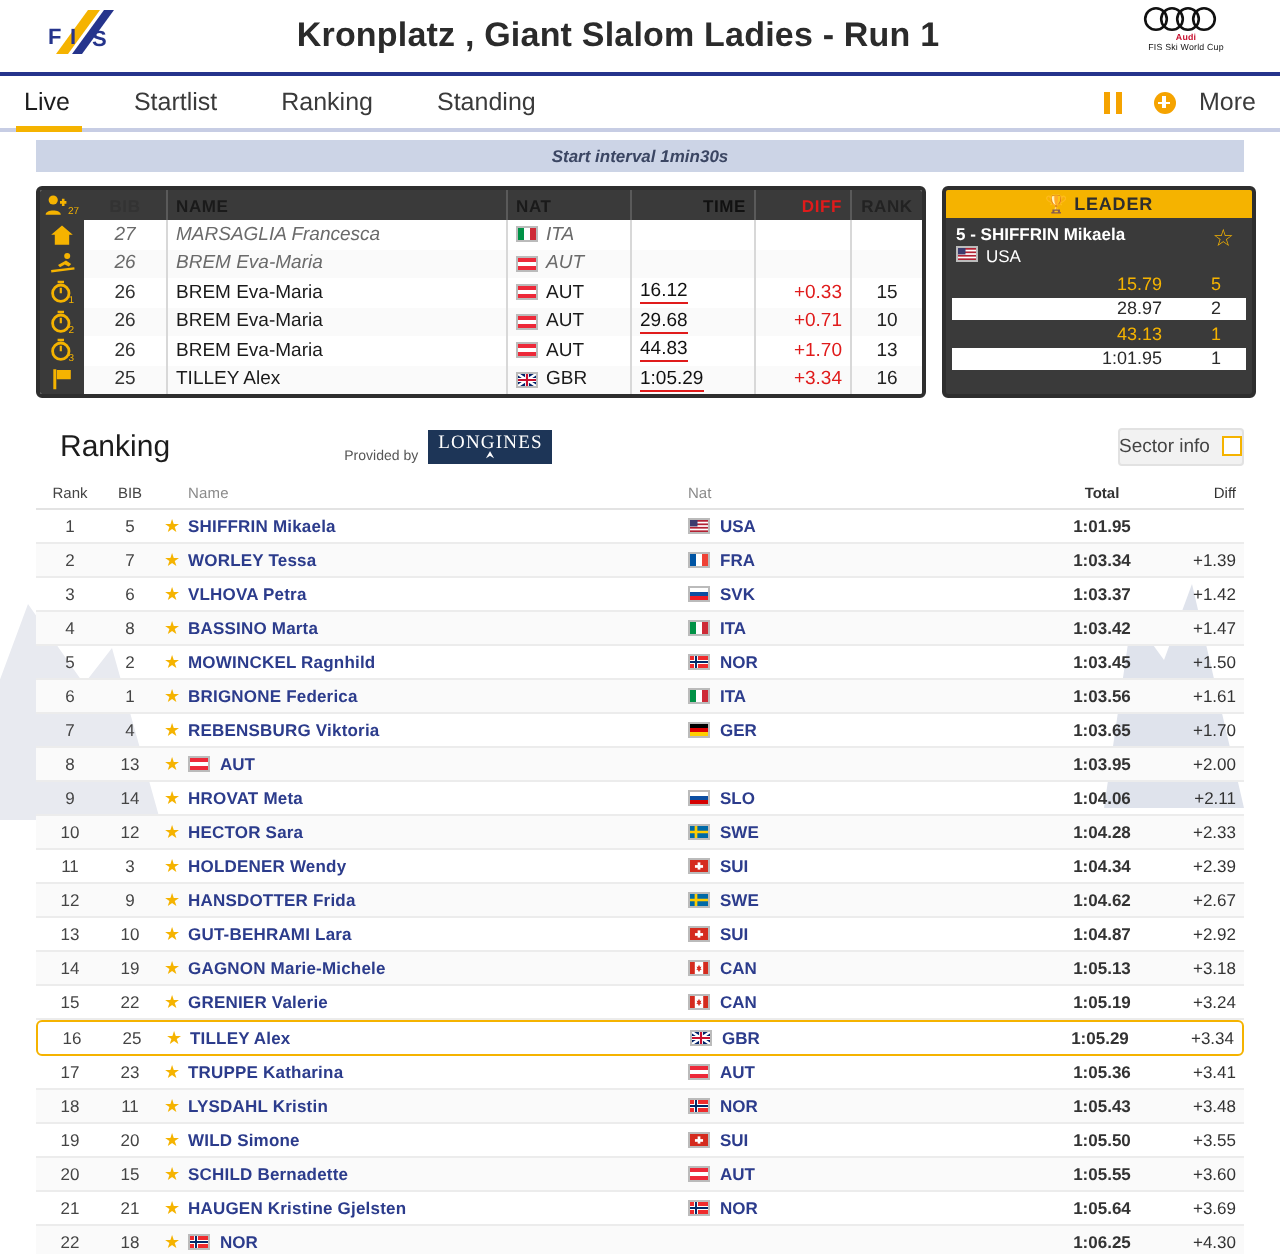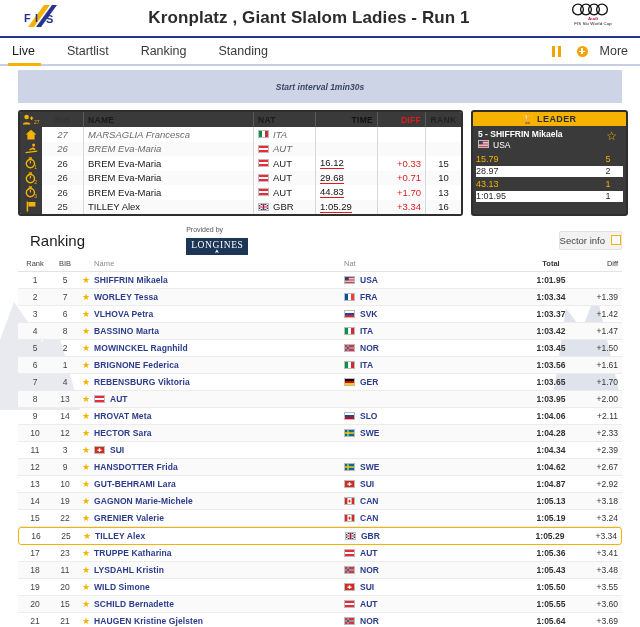--- a/index.html
+++ b/index.html
@@ -69,21 +69,21 @@
   }
   .plus-circ::before,.plus-circ::after{
     content:"";position:absolute;background:#fff;
   }
   .plus-circ::before{left:2.5px;top:5px;width:6px;height:1.6px;}
   .plus-circ::after{top:2.5px;left:4.7px;height:6px;width:1.6px;}
 
   
   .interval-bar {
     position:relative; z-index:2;
-    margin:4px 18px 0 18px; height:33px;
+    margin:4px 18px 0 18px; height:16px;
     background:#ccd4e6;
     display:flex; align-items:center; justify-content:center;
     font-size:8.5px; font-style:italic; color:#3b4663; font-weight:bold;
   }
 
   
   .live-wrap {
     position:relative; z-index:2;
     display:flex; gap:8px;
     margin:7px 12px 0 18px;
@@ -143,35 +143,34 @@
   .leader-name { font-size:8.5px; font-weight:bold; line-height:11px; }
   .leader-nat  { font-size:8.5px; display:flex; align-items:center; gap:4px; line-height:11px; }
   .leader-star { color:#f5b300; font-size:12px; line-height:14px; padding-right:4px; }
   .leader-rows { padding:1px 3px 3px 3px; }
   .lr {
     display:flex; height:11.5px; align-items:center;
     font-size:9px; margin-bottom:1px;
   }
   .lr.dark { background:#3a3a3a; color:#f5b300; }
   .lr.light{ background:#fff; color:#2a2a2a; }
-  .lr .t { flex:1 1 auto; padding-right:12px; }
+  .lr .t { flex:1 1 auto; text-align:right; padding-right:12px; }
   .lr .r { width:30px; text-align:center; }
 
   
   .rank-head {
     position:relative; z-index:2;
     display:flex; align-items:center;
     margin:12px 18px 0 18px; height:24px;
   }
   .rank-title { font-size:15px; color:#1c1c1c; margin-left:12px; }
   .provided {
     margin-left:auto; margin-right:auto;
-    display:flex; align-items:flex-start; gap:5px;
+    display:flex; align-items:flex-end; gap:5px;
     transform:translateX(-36px);
-    flex-direction:column;
   }
   .prov-label { font-size:7px; color:#555; }
   .longines {
     background:#1d3557; color:#fff; font-family:"Liberation Serif", serif;
     font-size:9.5px; letter-spacing:0.6px; padding:2px 5px 1px 5px;
     text-align:center; line-height:10px;
   }
   .longines .wing { font-size:5px; display:block; line-height:4px; }
   .sector-btn {
     margin-left:auto;
@@ -674,20 +673,21 @@
             </svg>
             <span>SWE</span>
           </div>
           <div class="k-total">1:04.28</div>
           <div class="k-diff">+2.33</div>
         </div>
         <div class="rrow">
           <div class="k-rank">11</div>
           <div class="k-bib">3</div>
           <div class="k-star">★</div>
+          <div class="k-name">HOLDENER Wendy</div>
           <div class="k-nat">
             <svg class="flag" viewBox="0 0 12 8" preserveAspectRatio="none">
               <rect width="12" height="8" fill="#d52b1e"></rect>
               <rect x="5.1" y="1.6" width="1.8" height="4.8" fill="#fff"></rect>
               <rect x="3.3" y="3.4" width="5.4" height="1.8" fill="#fff"></rect>
             </svg>
             <span>SUI</span>
           </div>
           <div class="k-total">1:04.34</div>
           <div class="k-diff">+2.39</div>

